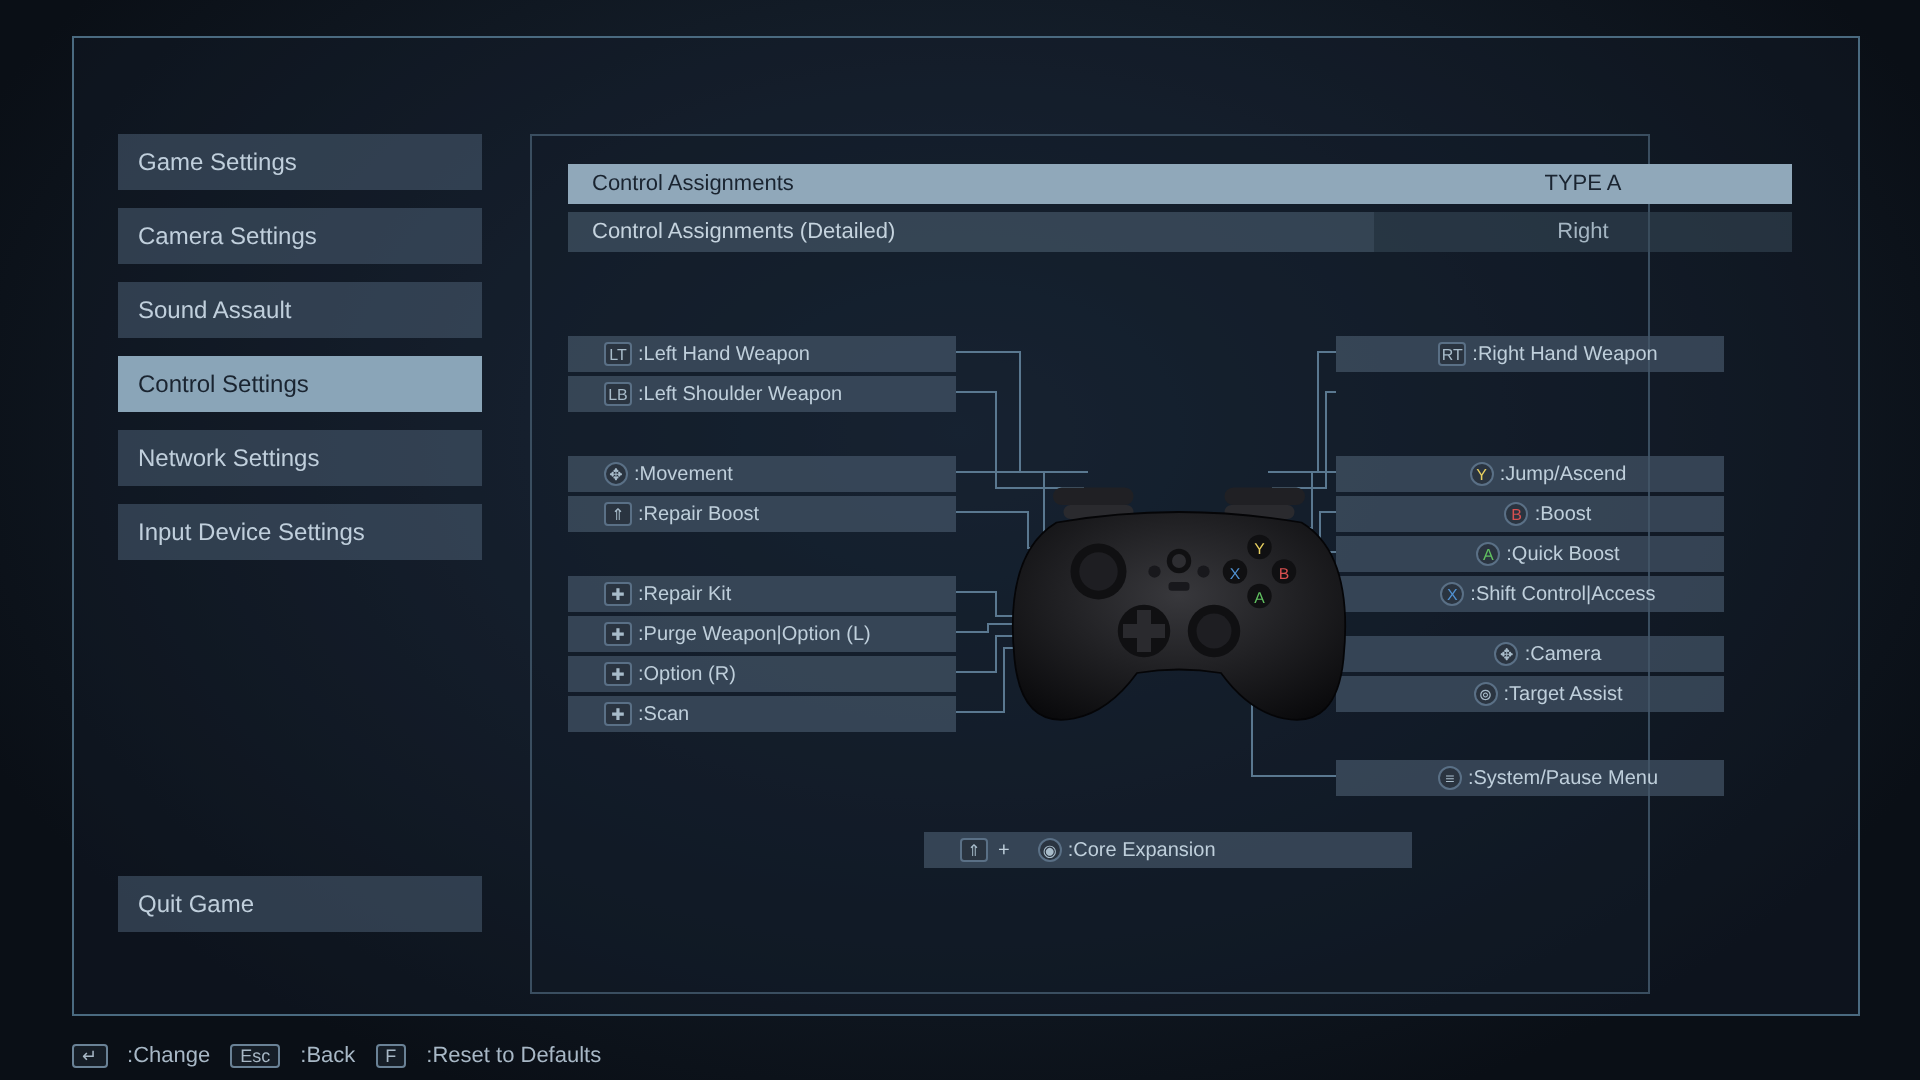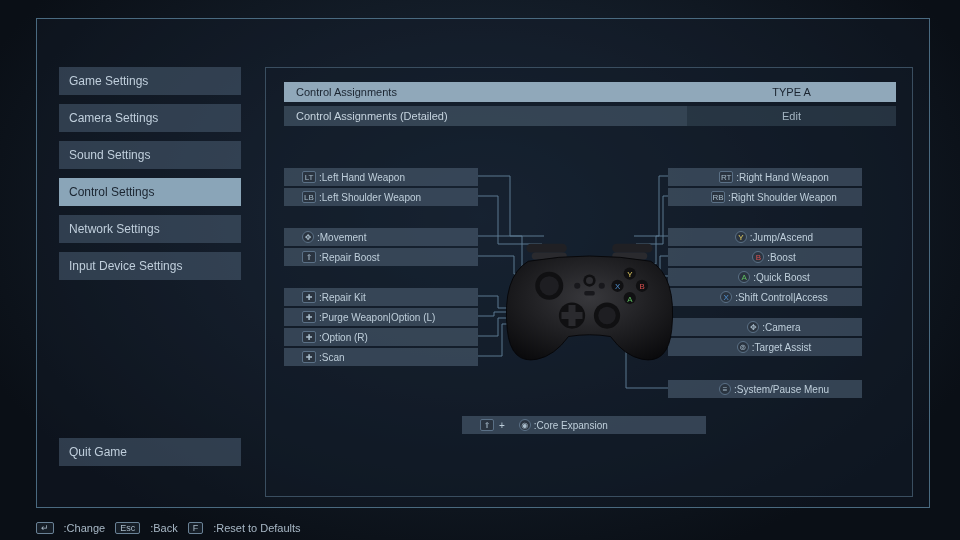--- a/index.html
+++ b/index.html
@@ -39,21 +39,21 @@
     padding: 0 10px;
     display: flex; align-items: center;
     color: #c0cfdc;
     cursor: pointer;
   }
   .sidebar-item.selected { background: #8aa5b8; color: #1a2430; }
   .sidebar-spacer { height: 140px; }
   .main {
     position: absolute;
     left: 228px; top: 48px;
-    width: 648px; height: 430px;
+    width: 560px; height: 430px;
     border: 1px solid #3a4e60;
     background: rgba(18,28,40,0.4);
   }
   .opt-row {
     position: absolute;
     left: 18px;
     width: 612px; height: 20px;
     display: flex;
     font-size: 11px;
   }
@@ -117,37 +117,37 @@
   .line { stroke: #5a7890; stroke-width: 1; fill: none; }
 </style>
 </head>
 <body>
 
 <div class="frame">
 
   <div class="sidebar">
     <div class="sidebar-item">Game Settings</div>
     <div class="sidebar-item">Camera Settings</div>
-    <div class="sidebar-item">Sound Settings</div>
+    <div class="sidebar-item">Sound Assault</div>
     <div class="sidebar-item selected">Control Settings</div>
     <div class="sidebar-item">Network Settings</div>
     <div class="sidebar-item">Input Device Settings</div>
     <div class="sidebar-spacer"></div>
     <div class="sidebar-item">Quit Game</div>
   </div>
 
   <div class="main">
 
     <div class="opt-row hl" style="top:14px">
       <div class="opt-label">Control Assignments</div>
       <div class="opt-value">TYPE A</div>
     </div>
     <div class="opt-row" style="top:38px">
       <div class="opt-label">Control Assignments (Detailed)</div>
-      <div class="opt-value">Edit</div>
+      <div class="opt-value">Right</div>
     </div>
 
     <svg style="position:absolute;left:0;top:0;width:648px;height:430px;pointer-events:none">
       <polyline class="line" points="212,108 244,108 244,168 278,168"></polyline>
       <polyline class="line" points="212,128 232,128 232,176 276,176"></polyline>
       <polyline class="line" points="212,168 256,168 256,200 278,200"></polyline>
       <polyline class="line" points="212,188 248,188 248,206 276,206"></polyline>
       <polyline class="line" points="212,228 232,228 232,240 278,240"></polyline>
       <polyline class="line" points="212,248 228,248 228,244 278,244"></polyline>
       <polyline class="line" points="212,268 232,268 232,250 278,250"></polyline>
@@ -193,24 +193,20 @@
     </div>
     <div class="bind-row left" style="top:280px">
       <span class="bind-icon">✚</span>
       <span>:Scan</span>
     </div>
 
     <div class="bind-row right" style="top:100px">
       <span class="bind-icon">RT</span>
       <span>:Right Hand Weapon</span>
     </div>
-    <div class="bind-row right" style="top:120px">
-      <span class="bind-icon">RB</span>
-      <span>:Right Shoulder Weapon</span>
-    </div>
     <div class="bind-row right" style="top:160px">
       <span class="bind-icon circle" style="color:#e8d060">Y</span>
       <span>:Jump/Ascend</span>
     </div>
     <div class="bind-row right" style="top:180px">
       <span class="bind-icon circle" style="color:#d85050">B</span>
       <span>:Boost</span>
     </div>
     <div class="bind-row right" style="top:200px">
       <span class="bind-icon circle" style="color:#60c060">A</span>

